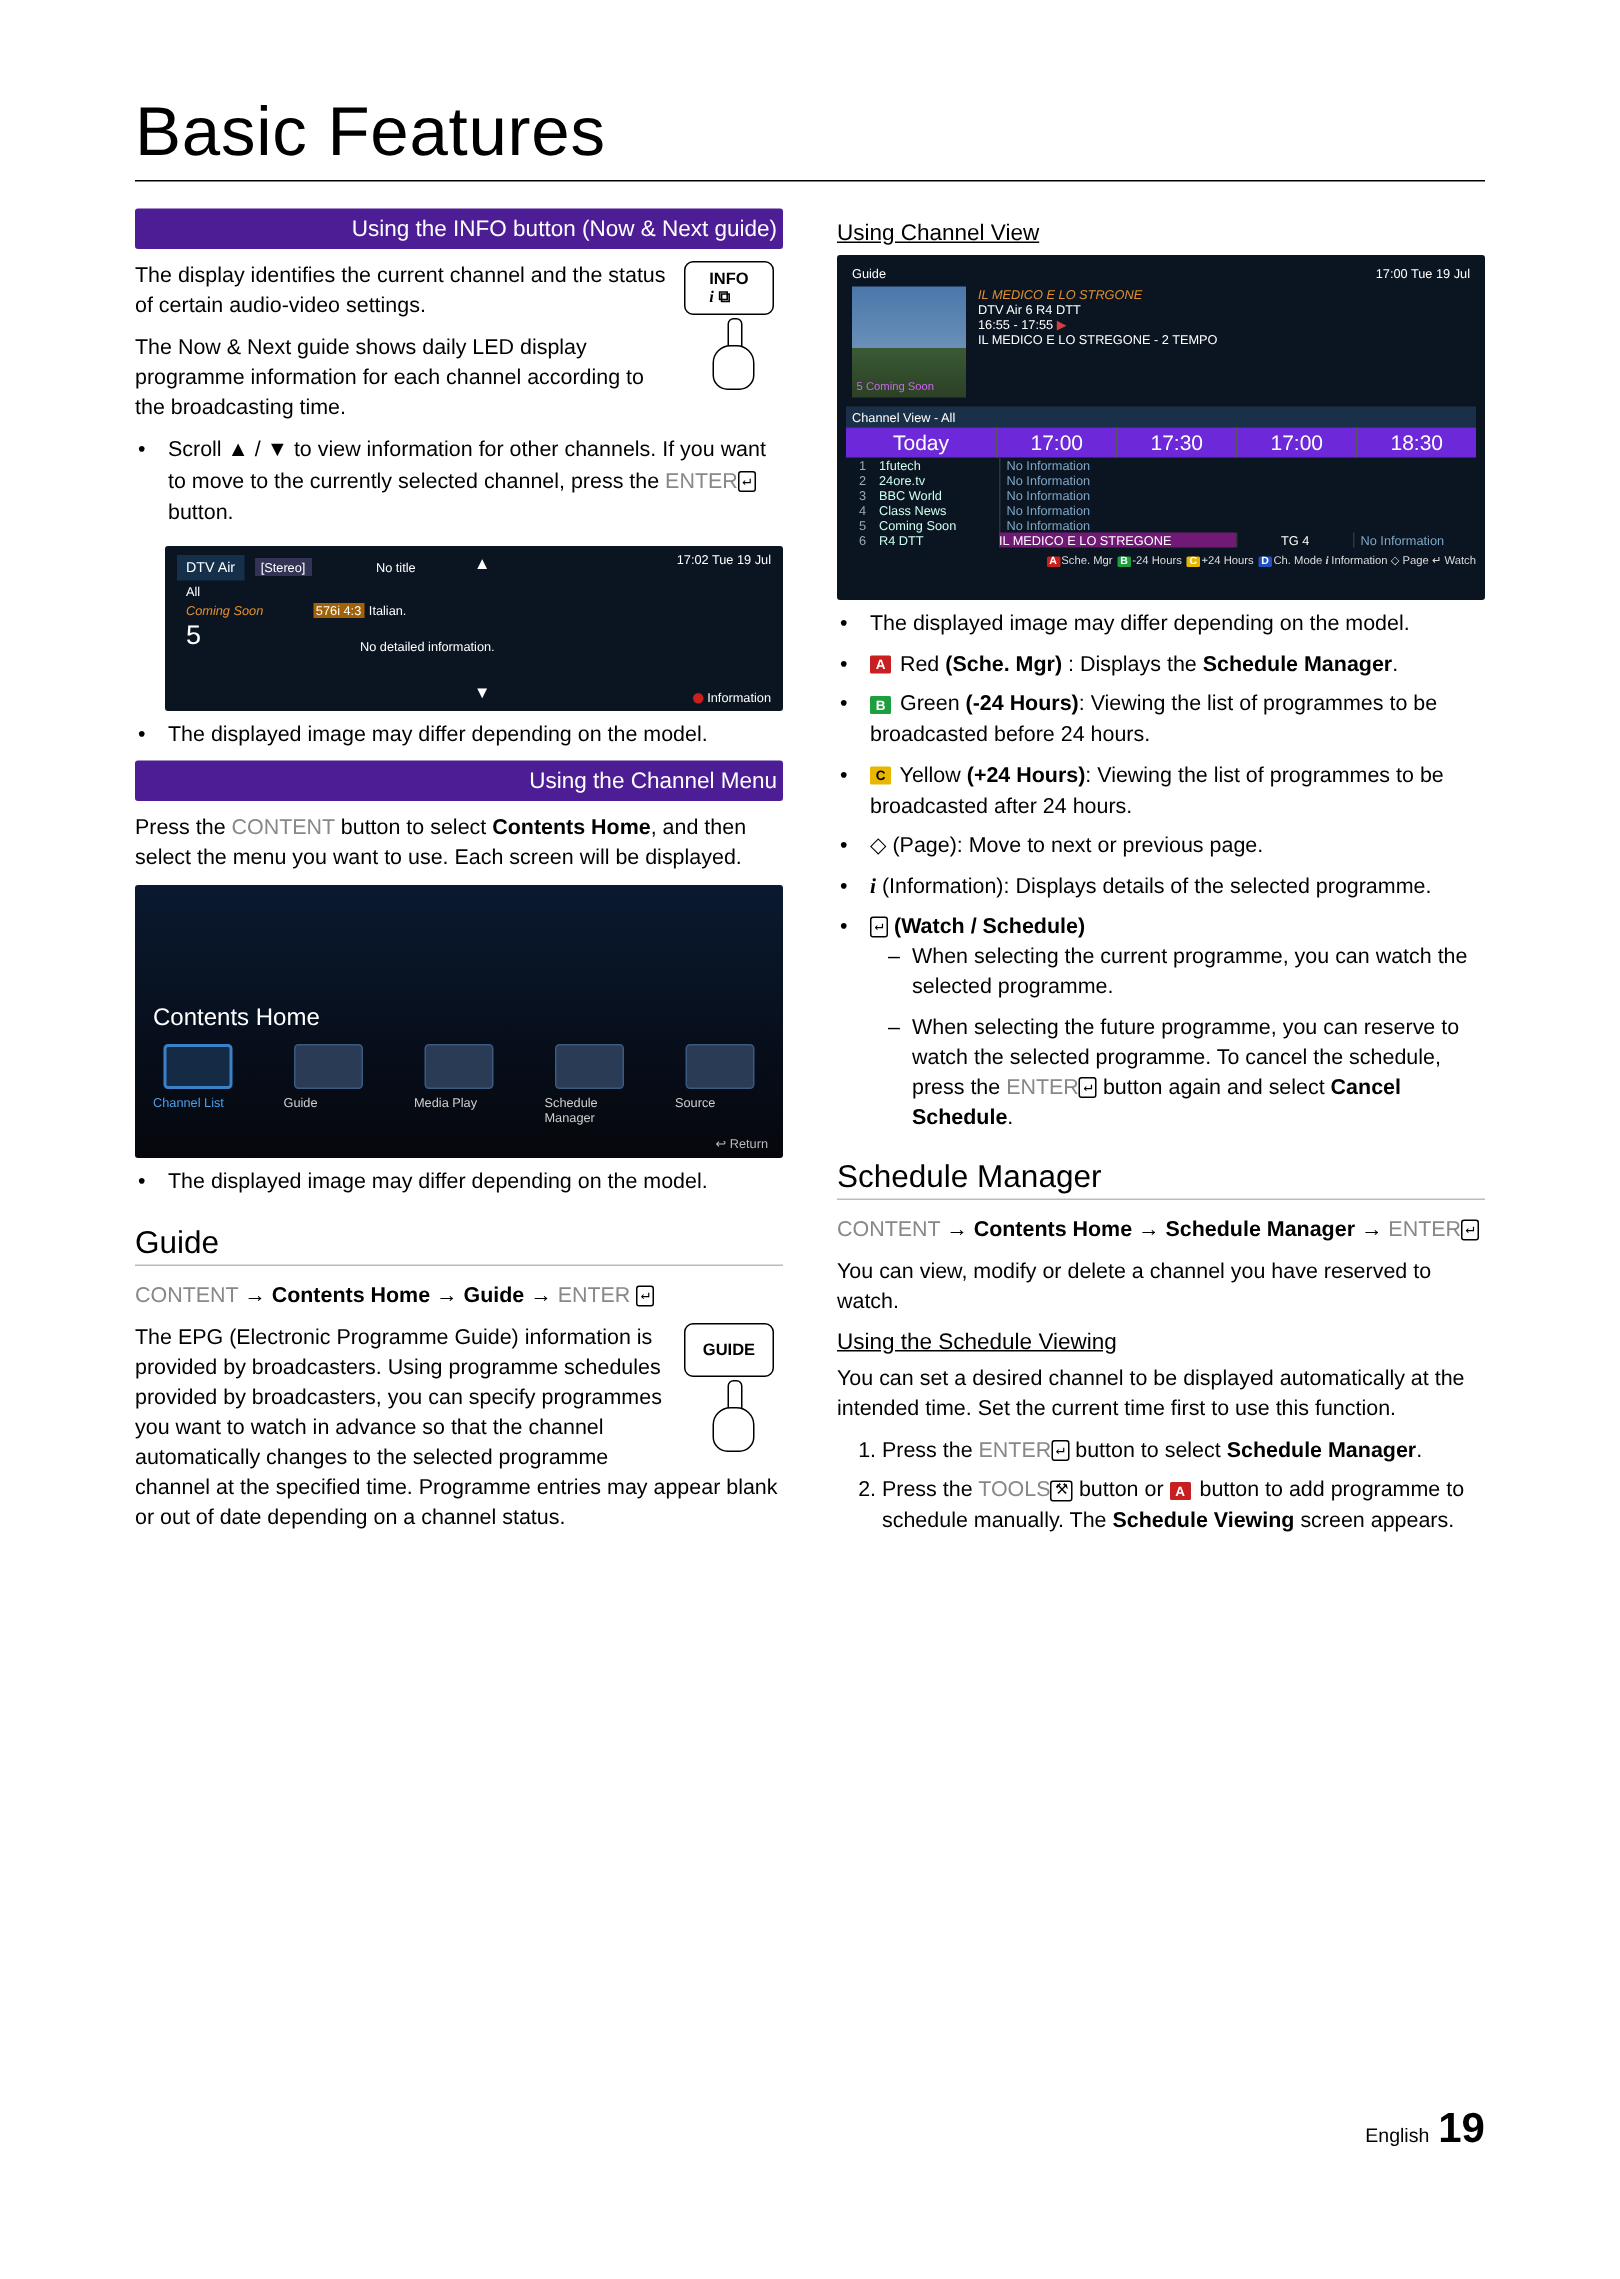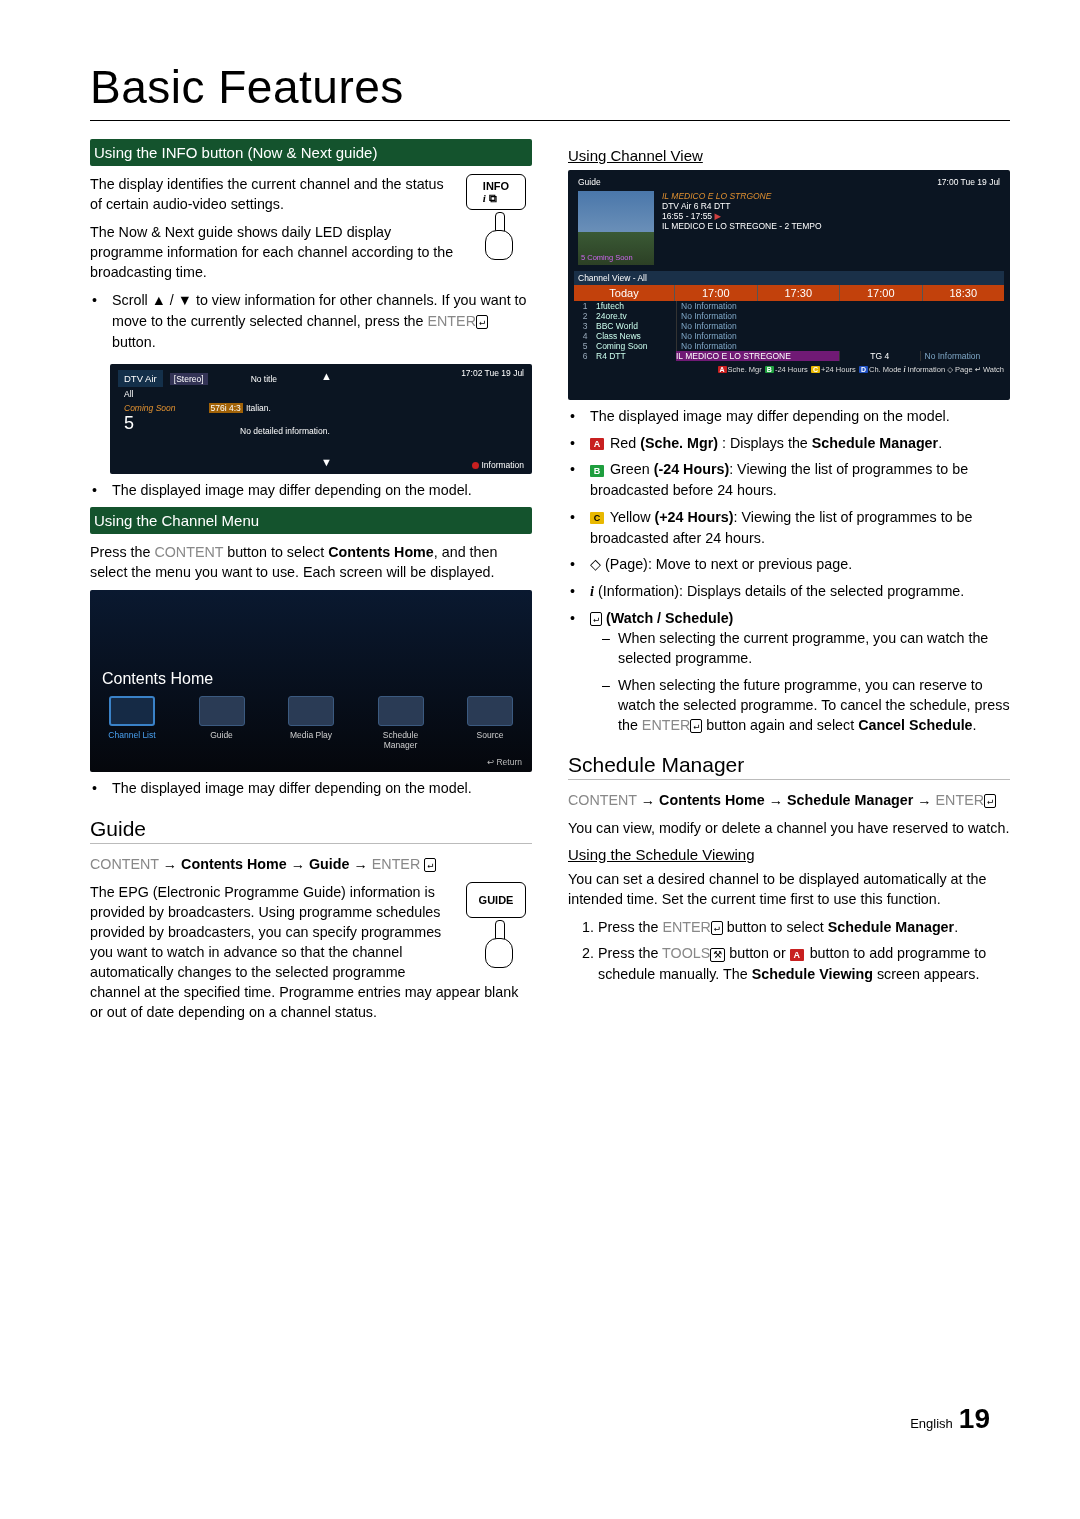--- a/index.html
+++ b/index.html
@@ -1,21 +1,21 @@
 <!DOCTYPE html>
 <html><head>
 <meta charset="utf-8">
 <style>
   * { box-sizing: border-box; margin: 0; padding: 0; }
   body { width: 1080px; height: 1519px; background: #fff; font-family: Arial, Helvetica, sans-serif; color: #000; position: relative; }
-  .page { padding: 60px 70px 40px 90px; }
+  .page { padding: 60px 90px 40px 90px; }
   .title { font-size: 46px; font-weight: 300; letter-spacing: 0.5px; border-bottom: 1px solid #000; padding-bottom: 6px; margin-bottom: 18px; }
   .columns { display: flex; gap: 36px; }
   .col { flex: 1; min-width: 0; }
-  .section-bar { background: #14532d; color: #fff; font-size: 15px; text-align: left; padding: 5px 4px; margin-bottom: 8px; border-radius: 2px; }
+  .section-bar { background: #4c1d95; color: #fff; font-size: 15px; text-align: right; padding: 5px 4px; margin-bottom: 8px; border-radius: 2px; }
   p.body { font-size: 14.3px; line-height: 1.4; margin-bottom: 8px; }
   ul.bul { list-style: none; padding-left: 14px; }
   ul.bul > li { position: relative; font-size: 14.3px; line-height: 1.45; margin-bottom: 6px; padding-left: 8px; }
   ul.bul > li::before { content: "•"; position: absolute; left: -12px; }
   ul.dash { list-style: none; padding-left: 28px; }
   ul.dash > li { position: relative; font-size: 14.3px; line-height: 1.4; margin-bottom: 6px; }
   ul.dash > li::before { content: "–"; position: absolute; left: -16px; }
   ol.num { padding-left: 30px; }
   ol.num > li { font-size: 14.3px; line-height: 1.45; margin-bottom: 6px; }
   .bold { font-weight: bold; }
@@ -31,28 +31,28 @@
   .shot { background: #0b1522; border-radius: 2px; color: #fff; font-size: 11px; position: relative; margin: 6px 0; }
   .shot1 { height: 110px; padding: 6px 8px; margin-left: 20px; margin-right: 0; }
   .shot1 .hdr { background: #14304a; padding: 3px 6px; font-size: 9.5px; display: inline-block; }
   .tiny { font-size: 8.5px; }
   .orange { color: #e09030; font-style: italic; }
   .infoRed { position: absolute; bottom: 4px; right: 8px; font-size: 8.5px; }
   .infoRed .dot { display: inline-block; width: 7px; height: 7px; border-radius: 50%; background: #c82020; vertical-align: middle; }
   .shot2 { height: 182px; background: linear-gradient(#0a1930,#05070c); padding: 80px 12px 8px 12px; }
   .ch-title { font-size: 16px; font-weight: 300; margin-bottom: 8px; }
   .ch-icons { display: flex; justify-content: space-between; font-size: 8.5px; }
-  .ch-icons .item { width: 60px; text-align: center; }
+  .ch-icons .item { width: 60px; }
   .ch-icons .ic { width: 46px; height: 30px; margin: 0 auto 4px auto; background: #2a3b55; border: 1px solid #3b5a80; border-radius: 3px; }
   .ch-icons .ic.sel { border: 2px solid #3a82c8; background: #152a45; }
   .ch-icons .lab { color: #d0d0d0; }
   .ch-icons .lab.sel { color: #4aa0ef; }
   .ret { position: absolute; bottom: 5px; right: 10px; font-size: 8.5px; color: #bbb; }
   .shot3 { height: 230px; padding: 5px 6px 4px 6px; }
-  .guidebar { display: flex; font-size: 11px; background: #c2410c; }
+  .guidebar { display: flex; font-size: 14px; background: #6d28d9; }
   .guidebar .th { flex: 1; text-align: center; padding: 2px; border-left: 1px solid #555; }
   .grow { display: flex; font-size: 8.5px; }
   .grow .cidx { width: 22px; text-align: center; color: #9ab; }
   .grow .cname { width: 80px; color: #cfe; }
   .grow .cinfo { flex: 1; color: #7fa7c6; border-left: 1px solid #333; padding-left: 4px; }
   .sel-row { background: #701a75; color: #fff; padding: 0 4px 0 0; display: flex; }
   .legend { font-size: 7.5px; margin-top: 4px; text-align: right; color: #ddd; }
   .legend span.tag { display: inline-block; padding: 0 2px; font-size: 7px; font-weight: bold; color: #fff; margin: 0 1px; border-radius: 1px; }
   .tA{background:#c82020}.tB{background:#1e9e3e}.tC{background:#e8b800;color:#000}.tD{background:#2050c0}
   .c-badge { display: inline-block; width: 14px; height: 12px; font-size: 9px; font-weight: bold; color: #fff; text-align: center; line-height: 12px; border-radius: 1px; margin-right: 2px; vertical-align: middle; }

